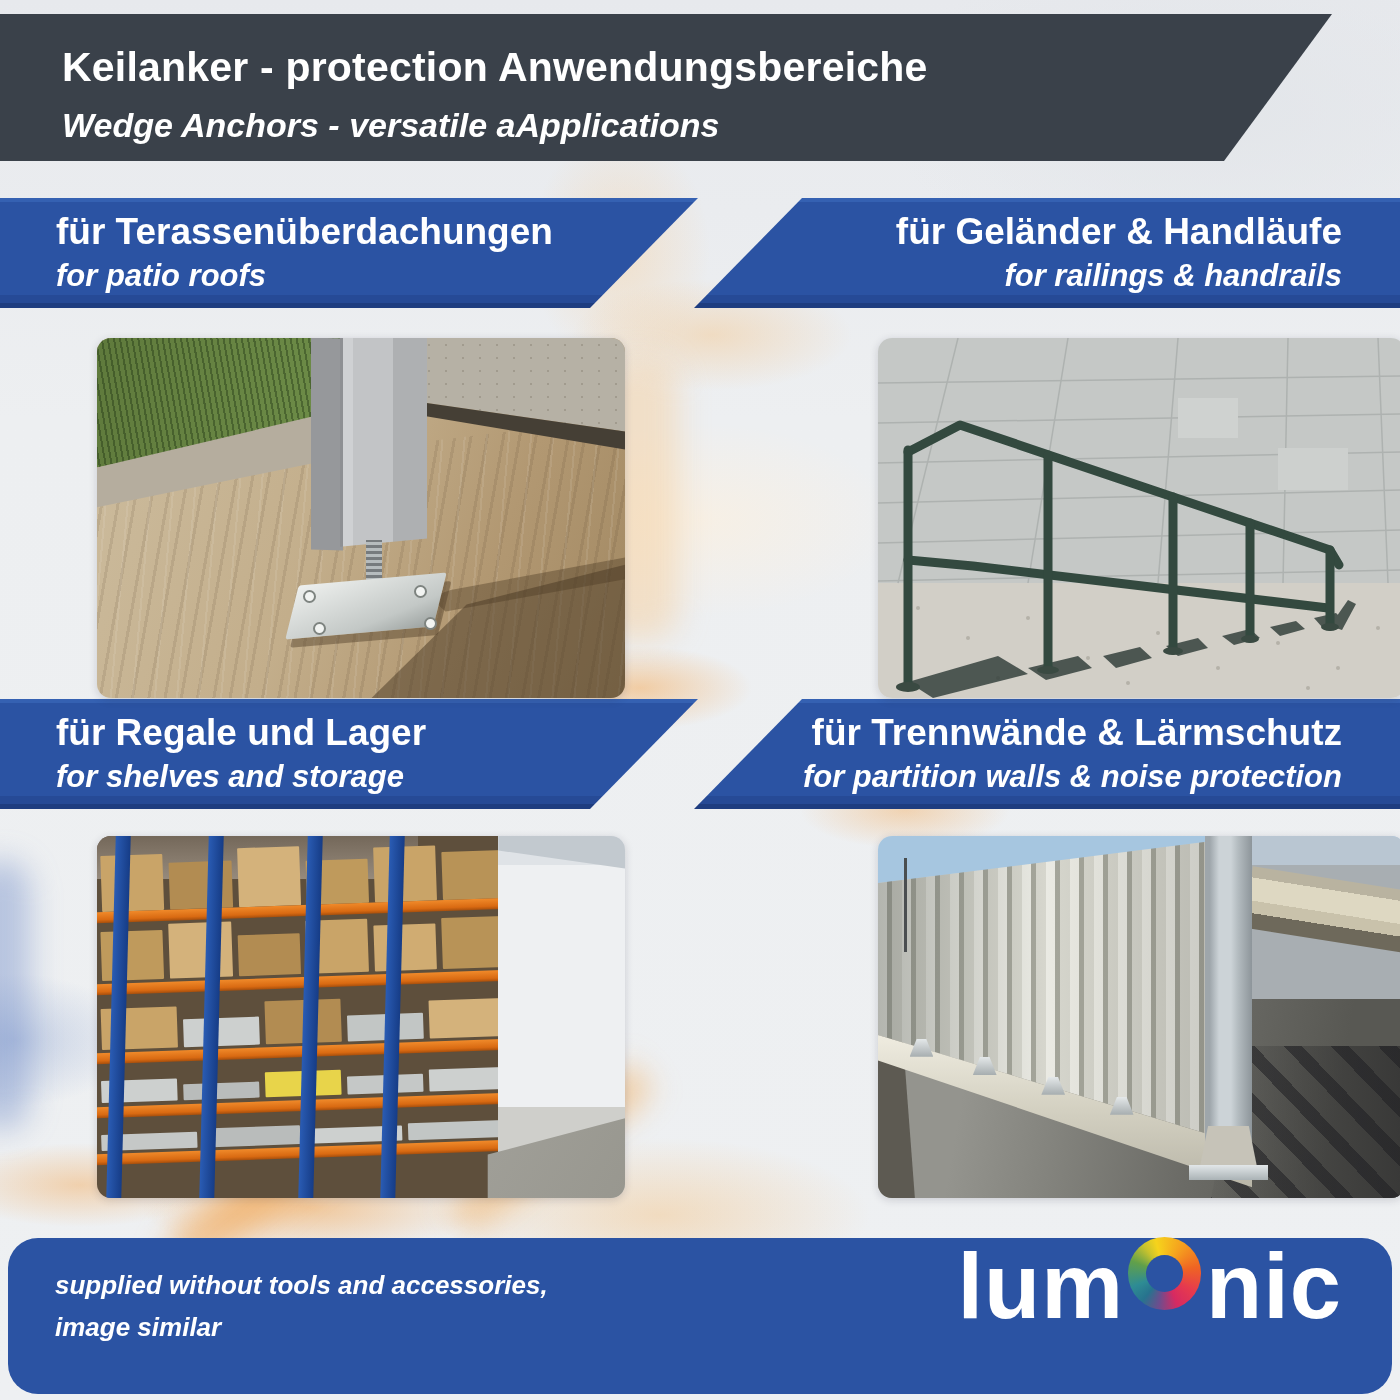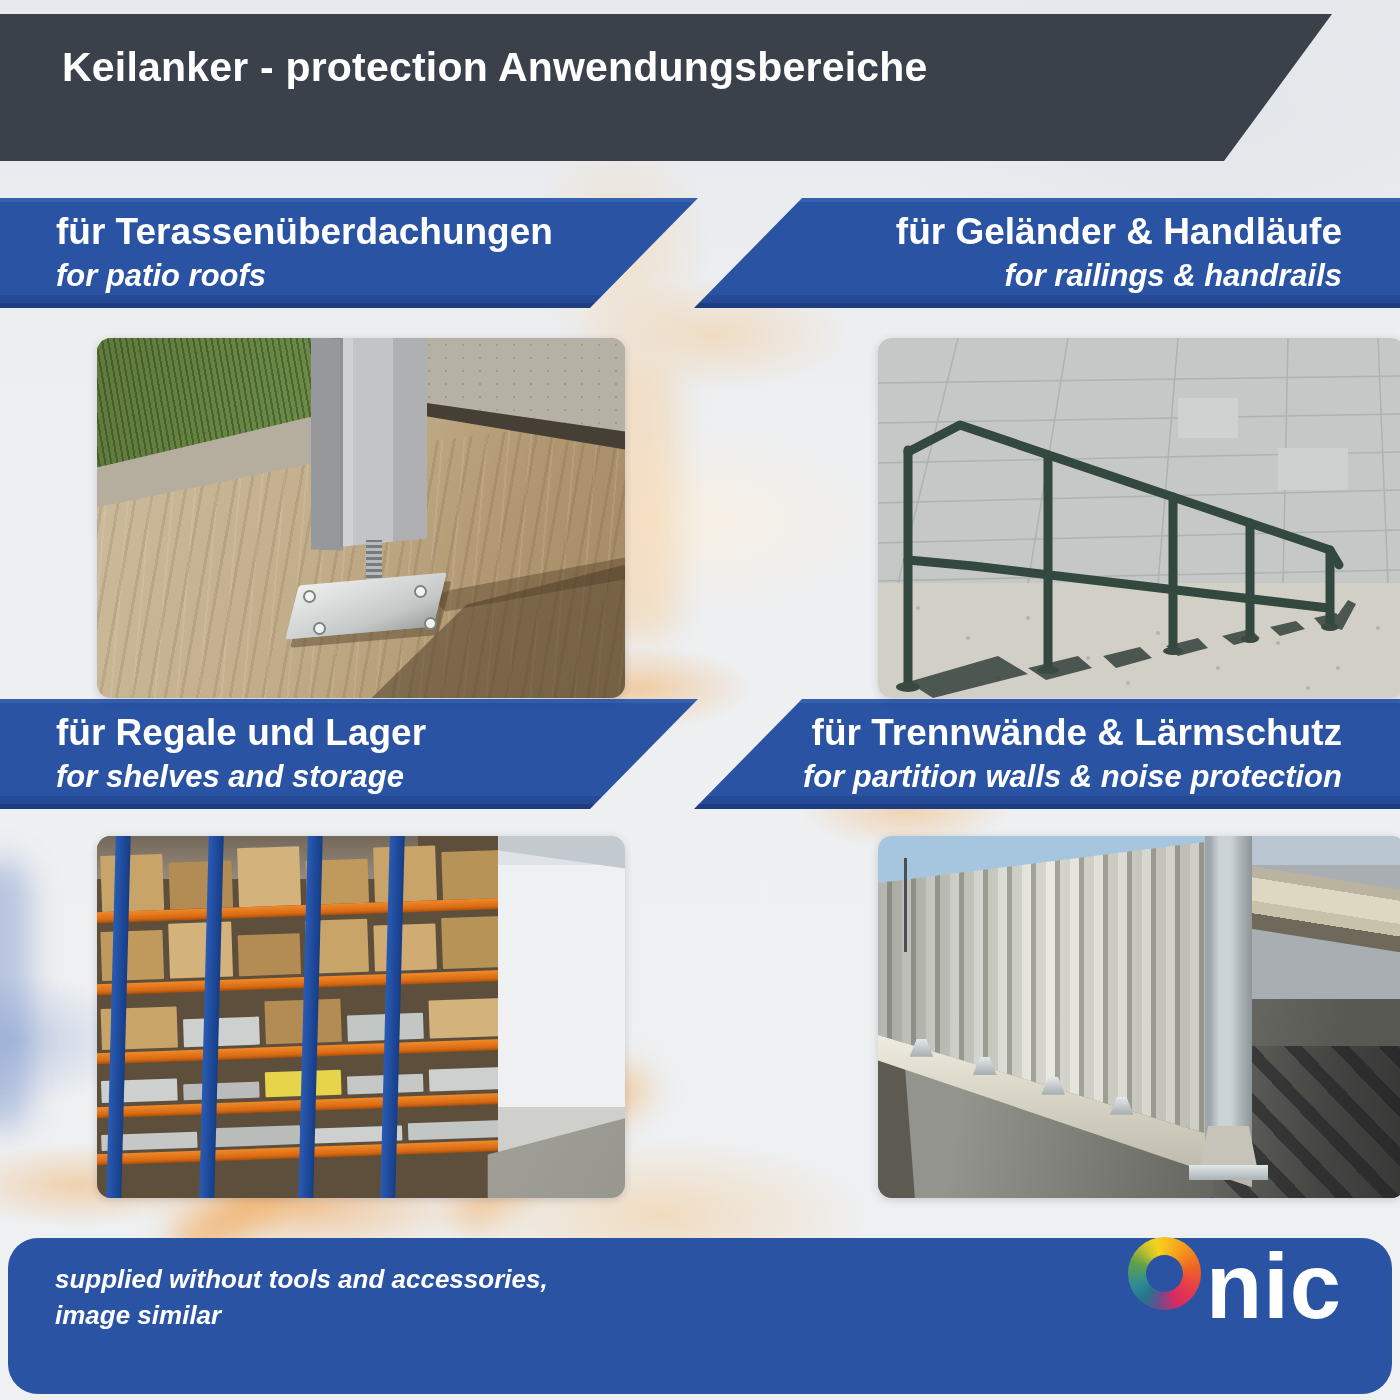--- a/index.html
+++ b/index.html
@@ -116,21 +116,21 @@
   .p4-foot{left:61%;top:80%;width:11%;height:12%;background:#c6c3b8;clip-path:polygon(15% 0,85% 0,100% 100%,0 100%);}
   .p4-bplate{left:59%;top:91%;width:15%;height:4%;background:linear-gradient(180deg,#e2e7e9,#aab2b5);}
   .p4-verge{left:0;top:40%;width:7%;height:60%;clip-path:polygon(0 0,60% 10%,100% 100%,0 100%);background:#5d5a52;}
   .p4-pole{left:5%;top:6%;width:3px;height:26%;background:#4a4e50;}
   .wfoot{position:absolute;width:4.5%;height:5%;clip-path:polygon(30% 0,70% 0,100% 100%,0 100%);
     background:linear-gradient(180deg,#e4e8e9,#a6adaf);}
 
   
   #footer{left:8px;top:1238px;width:1384px;height:156px;border-radius:30px;background:#2b53a3;color:#fff;}
   #notes{position:absolute;left:47px;top:22px;font-size:26px;font-weight:700;line-height:34px;}
-  #notes .en{font-style:italic;margin-top:2px;}
+  #notes .en{font-style:italic;margin-top:8px;}
   #logo{position:absolute;right:50px;top:6px;text-align:right;}
   #logorow{display:flex;align-items:flex-start;justify-content:flex-end;height:84px;
     font-size:92px;font-weight:700;line-height:84px;letter-spacing:1px;}
   #ring{width:73px;height:73px;border-radius:50%;margin:-7px 5px 0 4px;position:relative;
     background:conic-gradient(from -15deg,#f6d31c,#f5a01e 13%,#ef6423 26%,#e63a4e 38%,#d62a62 48%,#6d4d8e 57%,#27738e 65%,#2e8c94 73%,#61a04a 85%,#c9c32d 94%,#f6d31c 100%);}
   #ring .hole{position:absolute;left:18px;top:18px;width:37px;height:37px;border-radius:50%;background:#2b53a3;}
   #tagline{font-size:28px;font-weight:700;margin-top:8px;letter-spacing:.4px;}
 
   
   #ph2 svg{position:absolute;inset:0;}
@@ -139,20 +139,21 @@
 <body>
 
 <div id="bg" class="abs"></div>
 <div id="st1" class="abs streak"></div>
 <div id="st2" class="abs streak"></div>
 <div id="st3" class="abs streak"></div>
 <div id="st4" class="abs streak"></div>
 
 <header id="band" class="abs">
   <div class="t1">Keilanker - protection Anwendungsbereiche</div>
+  <div class="t2">Wedge Anchors - versatile aApplications</div>
 </header>
 
 <div class="abs banner row1 left">
   <div class="bt">
     <span class="ti">für Terassenüberdachungen</span>
     <span class="su">for patio roofs</span>
   </div>
 </div>
 <div class="abs banner row1 right">
   <div class="bt">
@@ -328,19 +329,20 @@
   <div class="p4-pole"></div>
 </figure>
 
 <footer id="footer" class="abs">
   <div id="notes">
     <div class="en">supplied without tools and accessories,</div>
     <div class="en">image similar</div>
   </div>
   <div id="logo">
     <div id="logorow">
+      <span>lum</span>
       <span id="ring">
           <span class="hole"></span>
         </span>
       <span>nic</span>
     </div>
   </div>
 </footer>
 
 </body></html>

